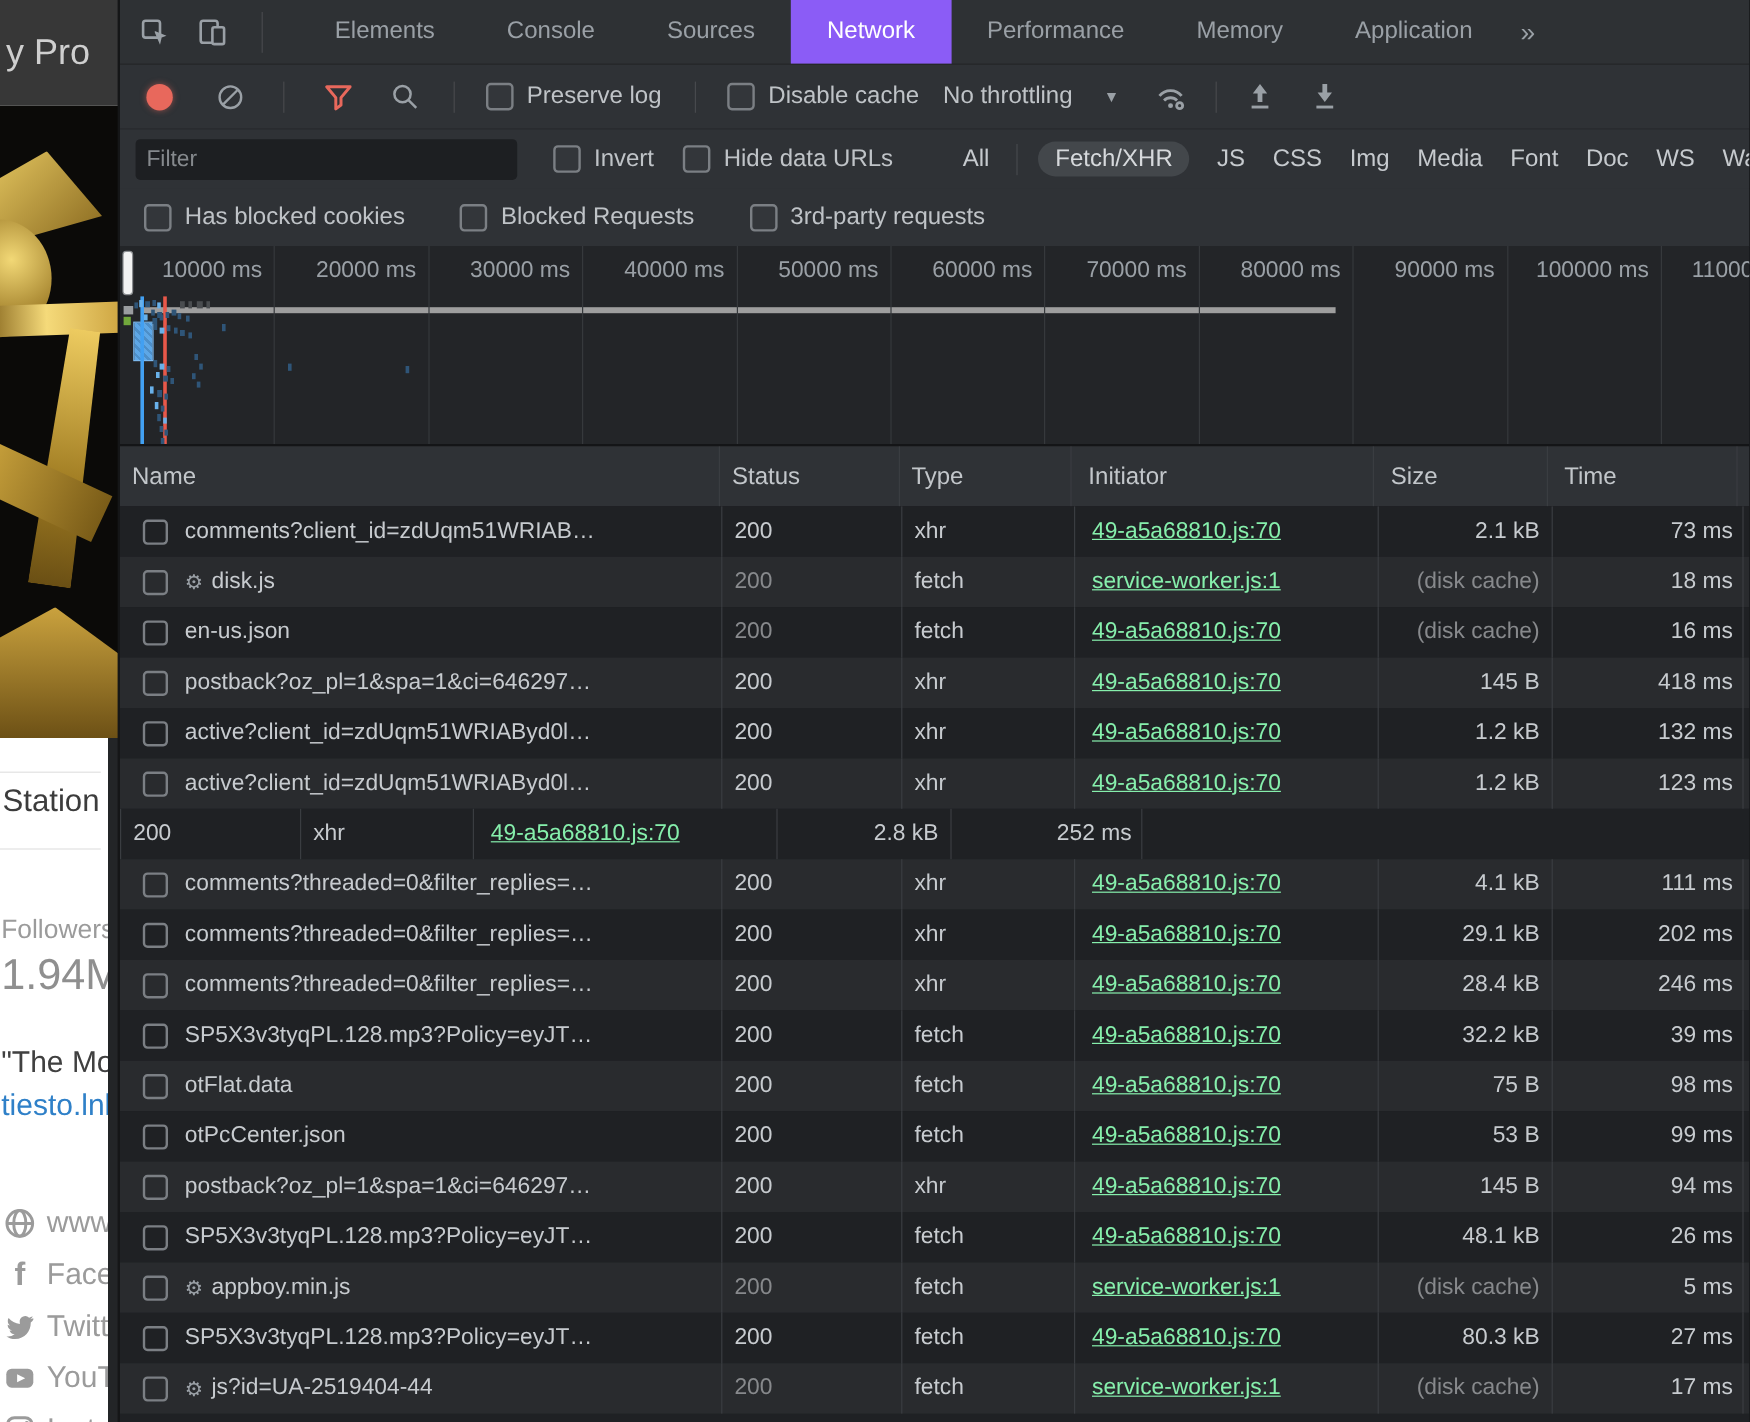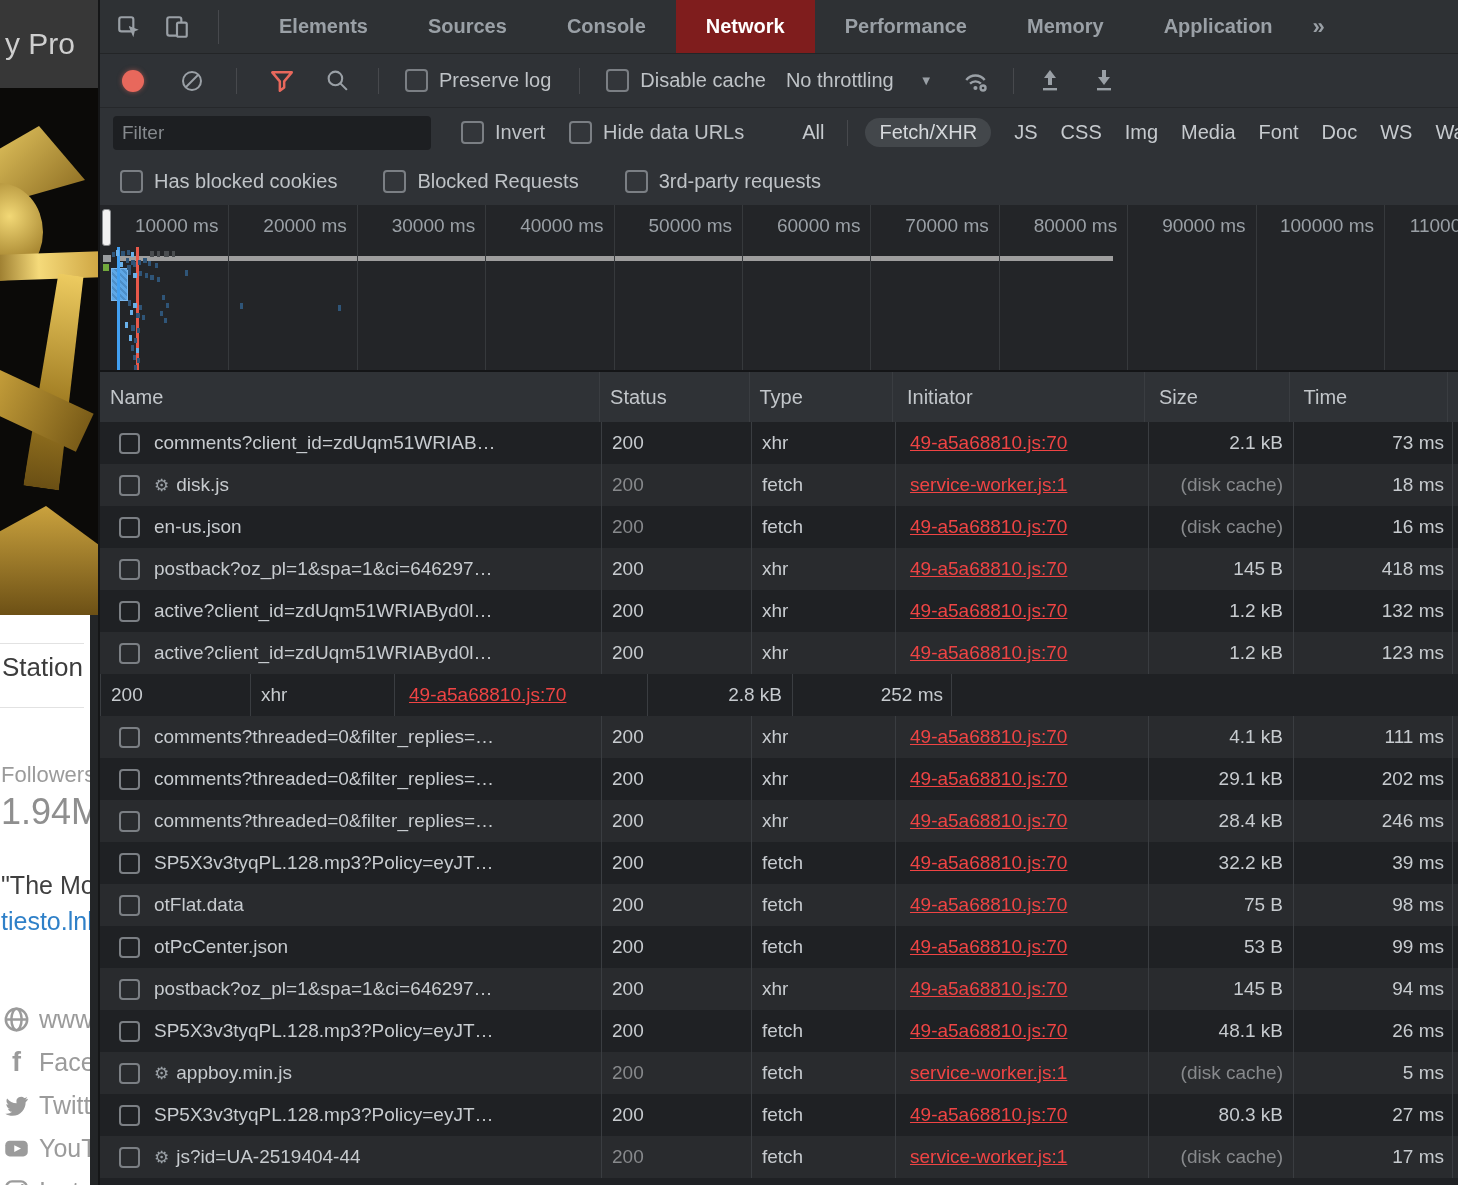--- a/index.html
+++ b/index.html
@@ -30,25 +30,25 @@
   .social-row .slabel{margin-left:9px;font-size:25px;white-space:nowrap;}
   .fb-glyph{font-size:27px;font-weight:bold;color:#9b9b9b;line-height:27px;}
   .dark-edge{position:absolute;left:90px;top:615px;width:10px;height:570px;background:#232527;}
 
   
   .devtools{position:absolute;left:100px;top:0;width:1358px;height:1185px;background:#2f3236;overflow:hidden;box-shadow:-2px 0 0 #151617;}
   .icon-btn{display:flex;align-items:center;justify-content:center;cursor:pointer;flex:none;}
   .vdiv{width:1px;height:26px;background:#47494d;flex:none;}
 
   
-  .tabbar{position:absolute;left:0;top:0;width:100%;height:53px;display:flex;align-items:center;background:#2e3134;border-bottom:1px solid #232527;font-weight:bold;}
+  .tabbar{position:absolute;left:0;top:0;width:100%;height:53px;display:flex;align-items:center;background:#2e3134;border-bottom:1px solid #232527;}
   .tabbar .icon-btn{width:26px;height:26px;}
   .tabs{display:flex;height:53px;margin-left:30px;}
   .tab{display:flex;align-items:center;padding:0 30px;font-size:20px;color:#9aa0a6;cursor:pointer;white-space:nowrap;}
-  .tab.active{background:#7f1d1d;color:#fff;}
+  .tab.active{background:#8b5cf6;color:#fff;}
   .tab.more{padding:0 10px;font-size:22px;}
 
   
   .toolbar{position:absolute;left:0;top:54px;width:100%;height:53px;display:flex;align-items:center;background:#2f3236;border-bottom:1px solid #26282b;}
   .rec-dot{width:22px;height:22px;border-radius:50%;background:#e8685c;box-shadow:0 0 5px rgba(232,104,92,.55);}
   .tool-label{display:flex;align-items:center;font-size:20px;color:#bfc3c7;cursor:pointer;white-space:nowrap;}
   .cb{width:19px;height:19px;border:2px solid #7b7f84;border-radius:4px;background:#33363a;flex:none;cursor:pointer;}
   .tool-label .cb{margin-right:11px;}
   .throttle{display:flex;align-items:center;font-size:20px;color:#bfc3c7;cursor:pointer;white-space:nowrap;}
   .caret{font-size:13px;color:#9aa0a6;margin-left:26px;}
@@ -93,21 +93,21 @@
   .c-name{width:501px;}
   .c-status{width:150px;padding-left:10px;}
   .c-type{width:144px;padding-left:10px;}
   .c-init{width:253px;padding-left:14px;}
   .c-size{width:145px;justify-content:flex-end;padding-right:10px;}
   .c-time{width:159px;justify-content:flex-end;padding-right:8px;}
   .c-sliver{width:6px;}
   .row .cb{width:17px;height:17px;margin-left:19px;margin-right:14px;border-width:2px;background:transparent;}
   .gear{color:#9aa0a6;font-size:17px;margin-right:7px;}
   .dim{color:#87898c;}
-  .init-link{text-decoration:underline;color:#ef4444;}
+  .init-link{text-decoration:underline;color:#86efac;}
   svg{display:block;}
 </style>
 </head>
 <body>
 
 <div class="stage">
 
   <aside class="page-strip">
     <div class="page-header">
       <span>y Pro</span>
@@ -188,22 +188,22 @@
       </span>
       <span class="icon-btn" style="margin-left:22px;">
         <svg width="26" height="26" viewBox="0 0 24 24">
             <rect x="3" y="3" width="13" height="17" rx="2" fill="none" stroke="#9aa0a6" stroke-width="2"></rect>
             <rect x="12" y="8" width="9" height="13" rx="1.5" fill="#2e3134" stroke="#9aa0a6" stroke-width="2"></rect>
           </svg>
       </span>
       <span class="vdiv" style="margin-left:28px;height:34px;"></span>
       <div class="tabs">
           <div class="tab">Elements</div>
+          <div class="tab">Console</div>
           <div class="tab">Sources</div>
-          <div class="tab">Console</div>
           <div class="tab active">Network</div>
           <div class="tab">Performance</div>
           <div class="tab">Memory</div>
           <div class="tab">Application</div>
           <div class="tab more">»</div>
         </div>
     </div>
 
     <div class="toolbar">
       <span class="icon-btn" style="margin-left:22px;">

